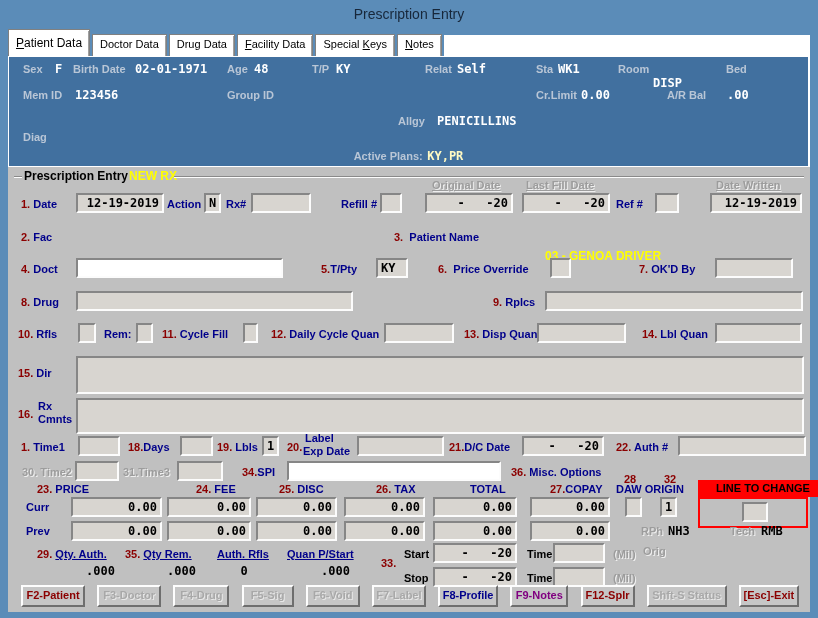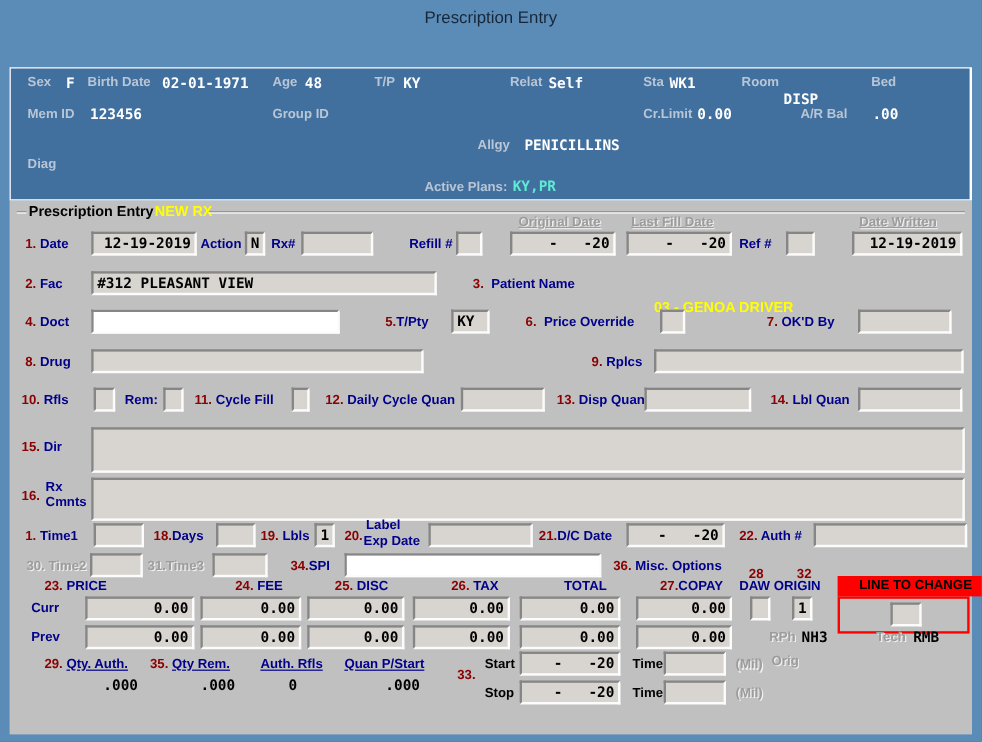--- a/index.html
+++ b/index.html
@@ -19,21 +19,21 @@
   .body { position:absolute; top:56px; left:8px; width:802px; height:556px;
           background:#c0c0c0; }
   
   .panel { position:absolute; top:0; left:0; width:802px; height:111px;
            background:#41709f; border:1px solid #fff; border-right:2px solid #fff; }
   .plbl { position:absolute; font-size:11px; font-weight:bold; color:#b9c6d6; white-space:nowrap; }
   .pval { position:absolute; font-size:12px; font-weight:bold; color:#fff;
           font-family:"DejaVu Sans Mono", monospace; white-space:pre; }
   .activeplans { position:absolute; top:89px; left:0; width:100%; text-align:center; }
   .activeplans .plbl2 { font-size:11px; font-weight:bold; color:#b9c6d6; }
-  .activeplans .pval2 { font-size:12px; font-weight:bold; color:#5eead4; font-family:"DejaVu Sans Mono", monospace; }
+  .activeplans .pval2 { font-size:12px; font-weight:bold; color:#fef9c3; font-family:"DejaVu Sans Mono", monospace; }
   
   .form { position:absolute; top:111px; left:0; width:802px; height:445px; }
   .lbl { position:absolute; font-size:11px; font-weight:bold; color:#00008b; white-space:nowrap; }
   .num { color:#8b0000; }
   .dis { position:absolute; font-size:11px; font-weight:bold; color:#9c9c9c;
          text-shadow:1px 1px 0 #efefef; white-space:nowrap; }
   .undl { text-decoration:underline; }
   .fld { position:absolute; height:20px; background:#d8d5d0;
          border:2px solid; border-color:#868686 #fcfcfc #fcfcfc #868686;
          font-family:"DejaVu Sans Mono", monospace; font-size:12px; font-weight:bold;
@@ -68,20 +68,29 @@
   u { text-decoration:underline; }
 </style>
 </head>
 <body>
 
 <div class="window">
   <div class="titlebar">
     <span>Prescription Entry</span>
   </div>
 
+  <div class="tabstrip">
+    <div class="tab selected"><u>P</u>atient Data</div>
+    <div class="tab">Doctor Data</div>
+    <div class="tab">Dru<u>g</u> Data</div>
+    <div class="tab"><u>F</u>acility Data</div>
+    <div class="tab">Special <u>K</u>eys</div>
+    <div class="tab"><u>N</u>otes</div>
+    <div class="tabfiller"></div>
+  </div>
 
   <div class="body">
 
     <div class="panel">
       <span class="plbl" style="left:14px;top:6px">Sex</span>
       <span class="pval" style="left:46px;top:5px">F</span>
       <span class="plbl" style="left:64px;top:6px">Birth Date</span>
       <span class="pval" style="left:126px;top:5px">02-01-1971</span>
       <span class="plbl" style="left:218px;top:6px">Age</span>
       <span class="pval" style="left:245px;top:5px">48</span>
@@ -130,21 +139,20 @@
       <span class="dis undl" style="left:424px;top:12px">Original Date</span>
       <div class="fld ctr" style="left:417px;top:26px;width:88px">-   -20</div>
       <span class="dis undl" style="left:518px;top:12px">Last Fill Date</span>
       <div class="fld ctr" style="left:514px;top:26px;width:88px">-   -20</div>
       <span class="lbl" style="left:608px;top:31px">Ref #</span>
       <div class="fld" style="left:647px;top:26px;width:24px"></div>
       <span class="dis undl" style="left:708px;top:12px">Date Written</span>
       <div class="fld ctr" style="left:702px;top:26px;width:92px">12-19-2019</div>
 
       <span class="lbl" style="left:13px;top:64px"><span class="num">2.</span> <span>Fac</span></span>
-      <div class="fld" style="left:68px;top:59px;width:288px">#312 PLEASANT VIEW</div>
       <span class="lbl" style="left:386px;top:64px"><span class="num">3.</span>&nbsp;&nbsp;<span>Patient Name</span></span>
       <span class="yellownote" style="left:537px;top:82px">03 - GENOA DRIVER</span>
 
       <span class="lbl" style="left:13px;top:96px"><span class="num">4.</span> <span>Doct</span></span>
       <div class="fld white" style="left:68px;top:91px;width:207px"></div>
       <span class="lbl" style="left:313px;top:96px"><span class="num">5.</span><span>T/Pty</span></span>
       <div class="fld" style="left:368px;top:91px;width:32px">KY</div>
       <span class="lbl" style="left:430px;top:96px"><span class="num">6.</span>&nbsp;&nbsp;<span>Price Override</span></span>
       <div class="fld" style="left:542px;top:91px;width:21px"></div>
       <span class="lbl" style="left:631px;top:96px"><span class="num">7.</span> <span>OK'D By</span></span>
@@ -250,15 +258,28 @@
       <div class="fld ctr" style="left:425px;top:376px;width:84px">-   -20</div>
       <span class="lbl" style="left:519px;top:381px;color:#000">Time</span>
       <div class="fld" style="left:545px;top:376px;width:52px"></div>
       <span class="dis" style="left:605px;top:381px">(Mil)</span>
       <span class="lbl" style="left:396px;top:405px;color:#000">Stop</span>
       <div class="fld ctr" style="left:425px;top:400px;width:84px">-   -20</div>
       <span class="lbl" style="left:519px;top:405px;color:#000">Time</span>
       <div class="fld" style="left:545px;top:400px;width:52px"></div>
       <span class="dis" style="left:605px;top:405px">(Mil)</span>
 
+      <div class="btnrow">
+        <div class="btn maroon" style="width:64px">F2-Patient</div>
+        <div class="btn disb" style="width:64px">F3-Doctor</div>
+        <div class="btn disb" style="width:56px">F4-Drug</div>
+        <div class="btn disb" style="width:52px">F5-Sig</div>
+        <div class="btn disb" style="width:54px">F6-Void</div>
+        <div class="btn disb" style="width:54px">F7-Label</div>
+        <div class="btn navy" style="width:60px">F8-Profile</div>
+        <div class="btn purple" style="width:58px">F9-Notes</div>
+        <div class="btn maroon" style="width:54px">F12-Splr</div>
+        <div class="btn disb" style="width:80px">Shft-S Status</div>
+        <div class="btn maroon" style="width:60px">[Esc]-Exit</div>
+      </div>
     </div>
   </div>
 </div>
 
 </body></html>

